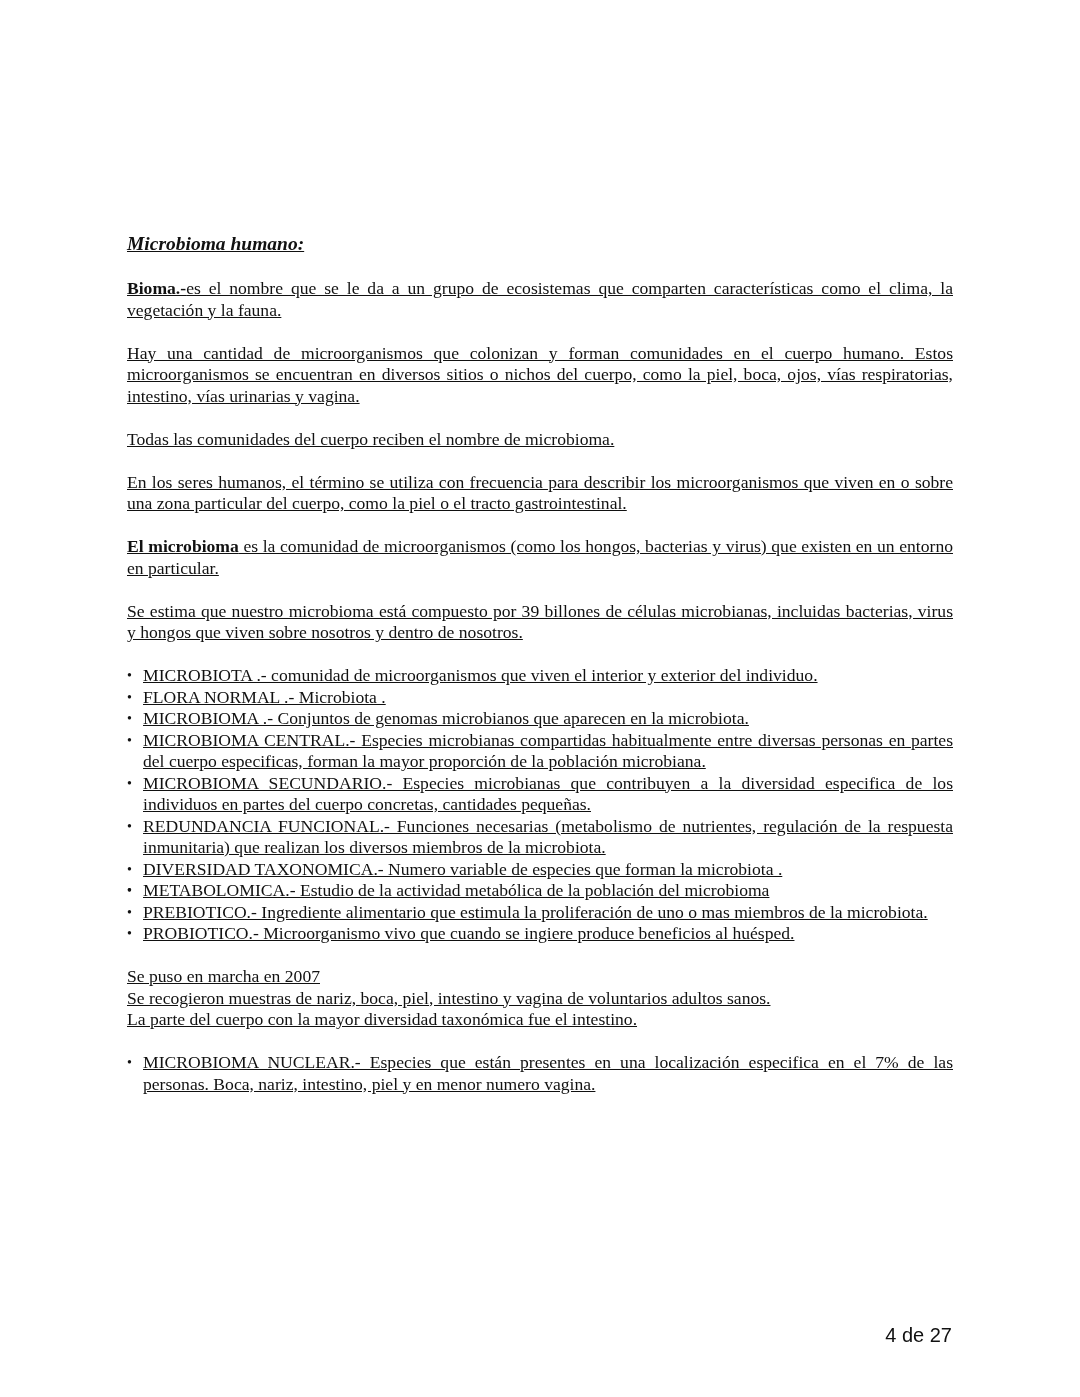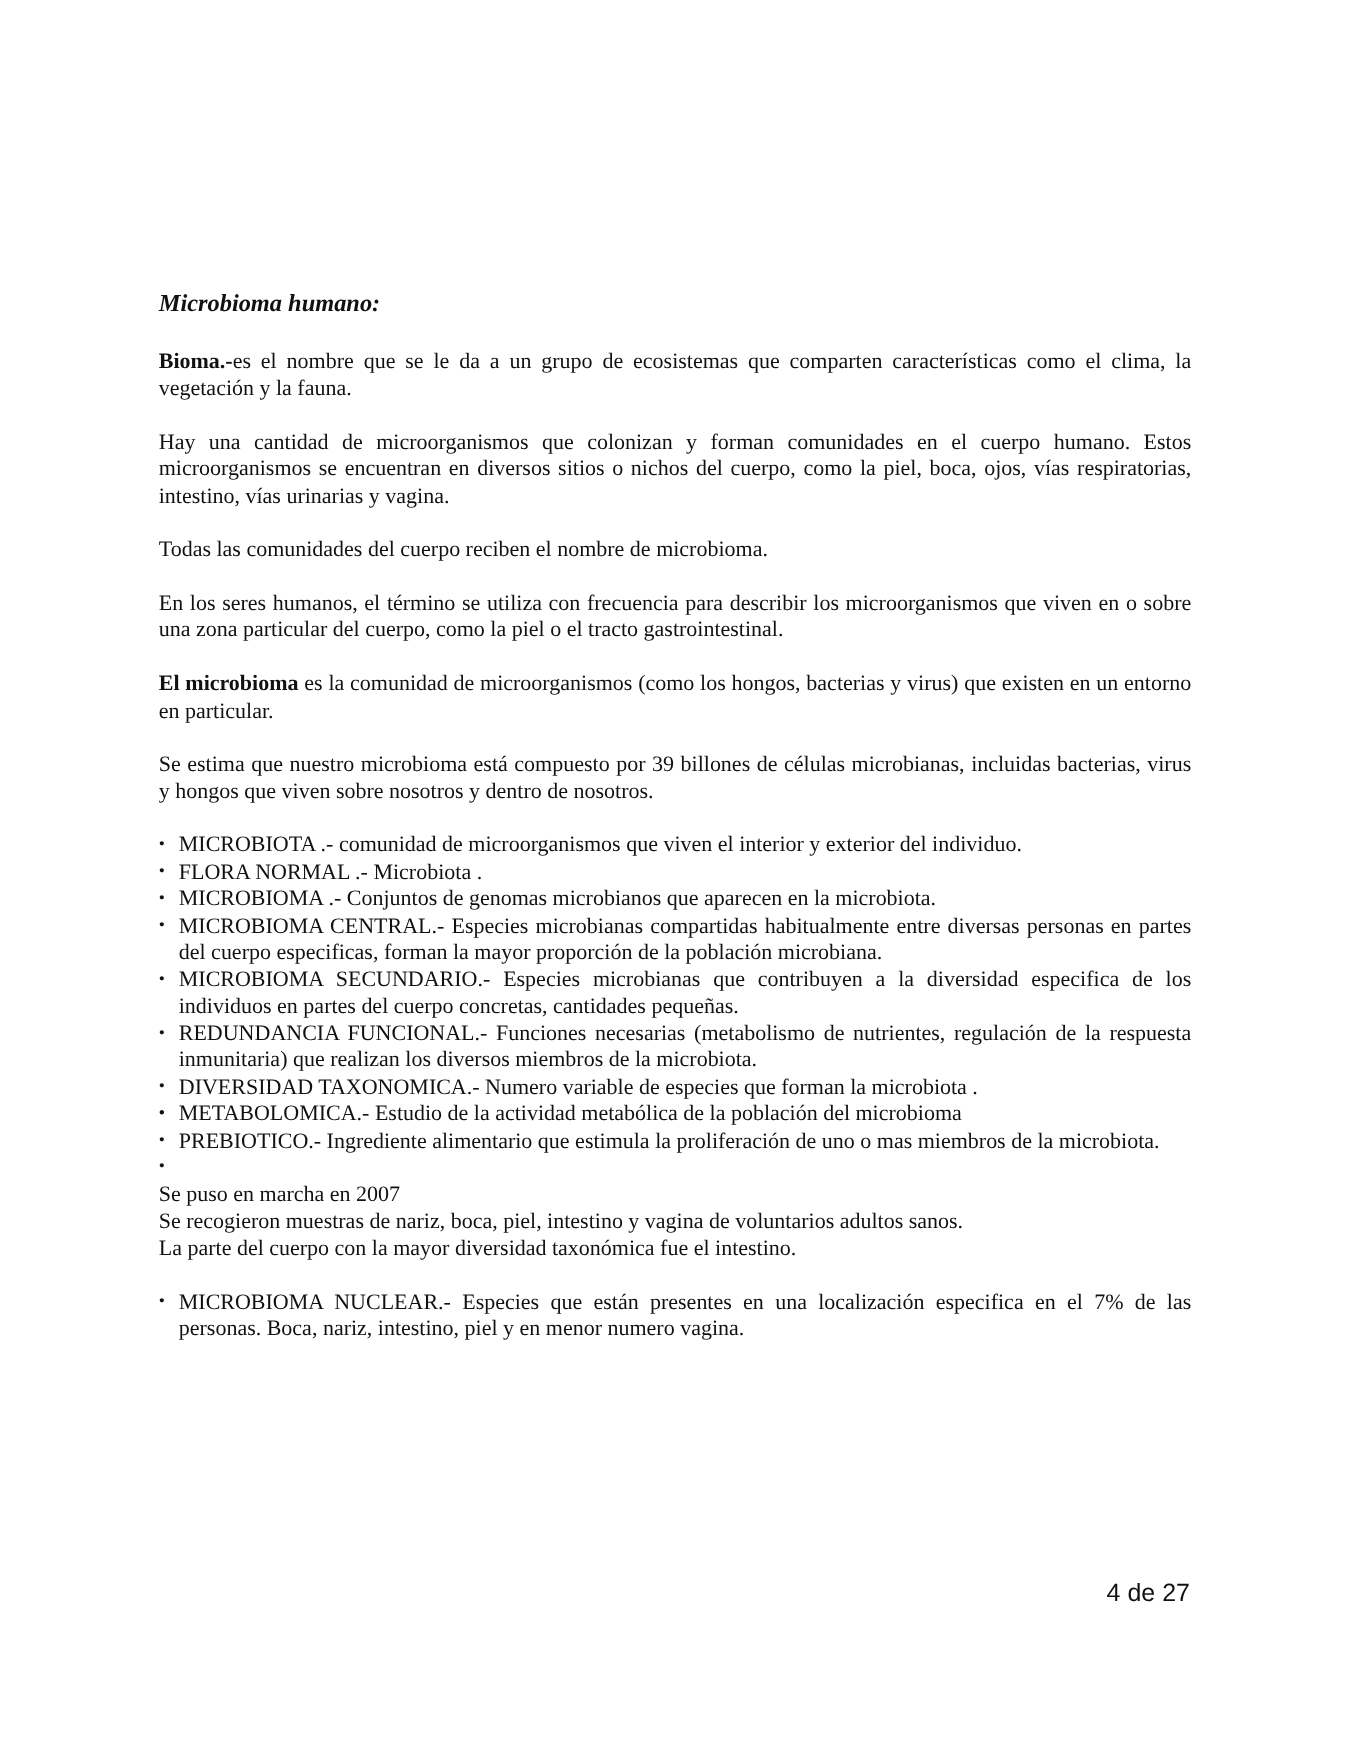--- a/index.html
+++ b/index.html
@@ -15,20 +15,21 @@
       font-family: "Liberation Serif", serif;
       color: #111111;
     }
     .page {
       position: absolute;
       left: 127px;
       top: 232px;
       width: 826px;
       font-size: 17.6px;
       line-height: 21.5px;
+      text-decoration: underline;
     }
     .title {
       font-weight: bold;
       font-style: italic;
       font-size: 19.5px;
       margin: 0 0 22px 0;
       line-height: 24px;
     }
     p {
       margin: 0 0 21.5px 0;
@@ -53,21 +54,21 @@
     }
     ul.terms li .bullet {
       position: absolute;
       left: 0;
       top: 0;
       font-size: 14px;
     }
     .pager {
       position: absolute;
       right: 128px;
-      top: 1264px;
+      top: 1324px;
       font-family: "Liberation Sans", sans-serif;
       font-size: 20px;
       color: #111111;
     }
   </style>
 </head>
 <body>
 
 <div class="page">
   <div class="title">Microbioma humano:</div>
@@ -86,21 +87,21 @@
     <li><span class="bullet">•</span><span>MICROBIOTA .- comunidad de microorganismos que viven el interior y exterior del individuo.</span></li>
     <li><span class="bullet">•</span><span>FLORA NORMAL .- Microbiota .</span></li>
     <li><span class="bullet">•</span><span>MICROBIOMA .- Conjuntos de genomas microbianos que aparecen en la microbiota.</span></li>
     <li><span class="bullet">•</span><span>MICROBIOMA CENTRAL.- Especies microbianas compartidas  habitualmente entre diversas personas en partes del cuerpo especificas, forman la mayor proporción de la población microbiana.</span></li>
     <li><span class="bullet">•</span><span>MICROBIOMA SECUNDARIO.- Especies microbianas que contribuyen a la diversidad especifica de los individuos en partes del cuerpo concretas, cantidades pequeñas.</span></li>
     <li><span class="bullet">•</span><span>REDUNDANCIA FUNCIONAL.- Funciones necesarias (metabolismo de nutrientes, regulación de la respuesta inmunitaria) que realizan los diversos miembros de la microbiota.</span></li>
     <li><span class="bullet">•</span><span>DIVERSIDAD TAXONOMICA.- Numero variable de especies que forman la microbiota .</span></li>
     <li><span class="bullet">•</span></li>
     <li><span class="bullet">•</span><span>METABOLOMICA.- Estudio de la actividad metabólica de la población del microbioma</span></li>
     <li><span class="bullet">•</span><span>PREBIOTICO.- Ingrediente alimentario que estimula la proliferación de uno o mas miembros de la microbiota.</span></li>
-    <li><span class="bullet">•</span></li>
+    <li><span class="bullet">•</span><span>PROBIOTICO.- Microorganismo vivo que cuando se ingiere produce beneficios al huésped.</span></li>
   </ul>
 
   <div>
     <p class="tight">Se puso en marcha en 2007</p>
     <p class="tight">Se recogieron muestras de nariz, boca, piel, intestino y vagina de voluntarios adultos sanos.</p>
     <p class="tight">La parte del cuerpo con la mayor diversidad taxonómica fue el intestino.</p>
   </div>
   <div class="gap"></div>
 
   <ul class="terms">

